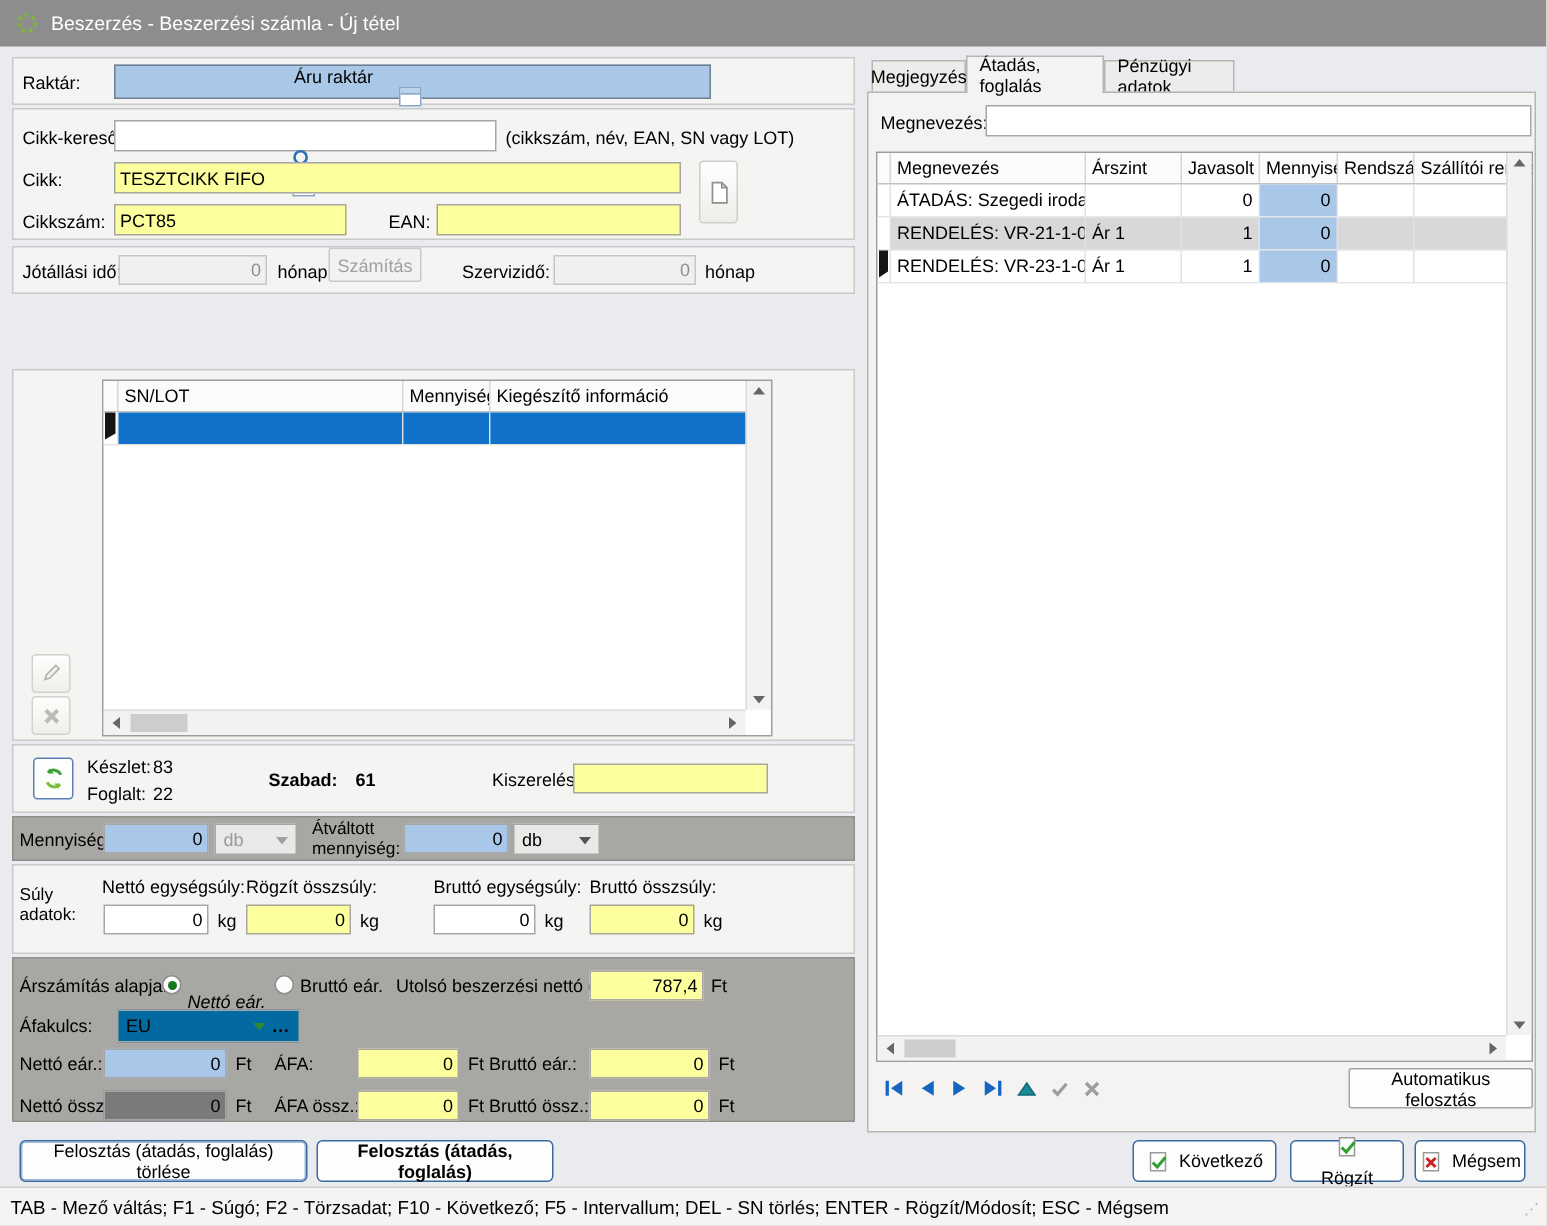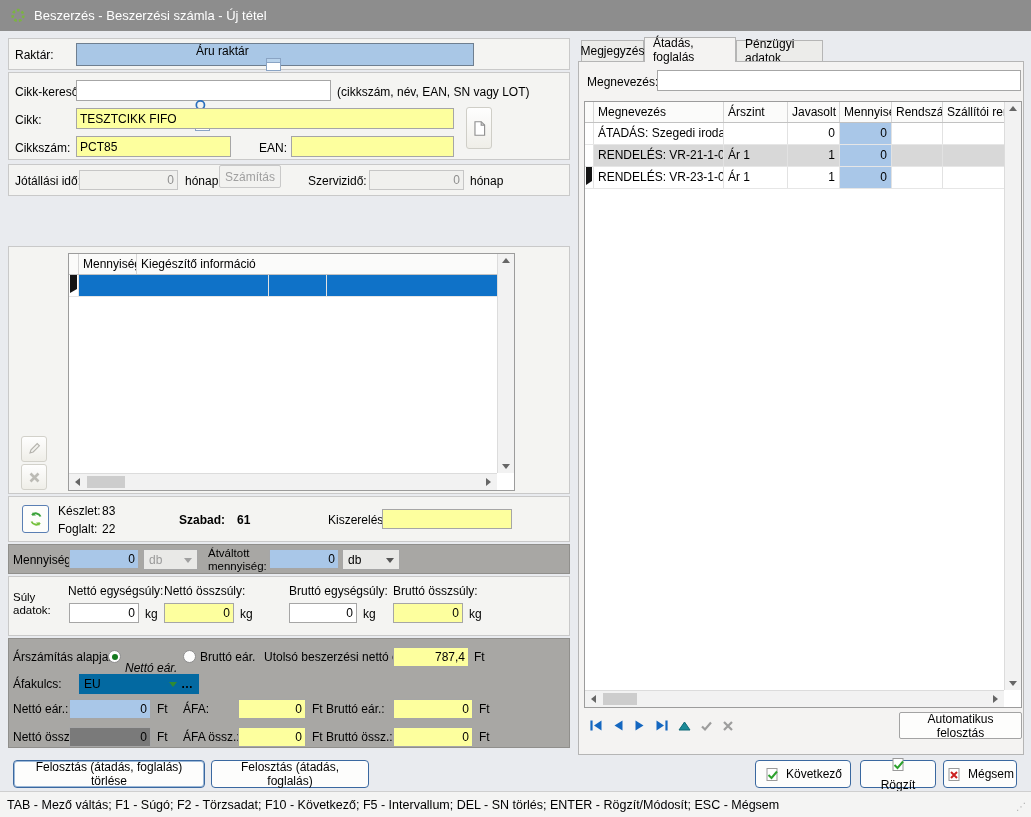--- a/index.html
+++ b/index.html
@@ -131,20 +131,21 @@
     <input class="inp dis num" style="left: 360px; top: 5px; width: 95px; height: 20px;" value="0">
     <span class="lbl" style="left:461px;top:9px;">hónap</span>
   </div>
 
 
   <div class="abs sec" style="left:8px;top:246px;width:562px;height:248px;">
 
     <div class="grid" style="left:59px;top:6px;width:447px;height:238px;">
       <div class="trow thead">
         <div class="tcell" style="width:10px;padding:0;"></div>
+        <div class="tcell" style="width:190px;">SN/LOT</div>
         <div class="tcell" style="width:58px;">Mennyiség</div>
         <div class="tcell" style="flex:1;border-right:none;">Kiegészítő információ</div>
       </div>
       <div class="trow" style="height:22px;border-bottom:1px solid #e6e6e6;">
         <div class="tcell" style="width:10px;padding:0;background:#fff;"><span class="mark"></span></div>
         <div class="tcell selrow" style="width:190px;"></div>
         <div class="tcell selrow" style="width:58px;"></div>
         <div class="tcell selrow" style="flex:1;border-right:none;"></div>
       </div>
 
@@ -202,21 +203,21 @@
     <input class="inp blue num" style="left: 260px; top: 4px; width: 70px; height: 20px;" value="0">
     <div class="combo" style="left:333px;top:4px;width:58px;">
       <span class="cval">db</span>
       <span class="tri-d"></span>
     </div>
   </div>
 
   <div class="abs sec" style="left:8px;top:576px;width:562px;height:60px;">
     <span class="lbl sm" style="left:4px;top:14px;width:48px;">Súly adatok:</span>
     <span class="lbl" style="left:59px;top:7px;">Nettó egységsúly:</span>
-    <span class="lbl" style="left:155px;top:7px;">Nettó összsúly:</span>
+    <span class="lbl" style="left:155px;top:7px;">Rögzít összsúly:</span>
     <span class="lbl" style="left:280px;top:7px;">Bruttó egységsúly:</span>
     <span class="lbl" style="left:384px;top:7px;">Bruttó összsúly:</span>
 
     <input class="inp num" style="left: 60px; top: 26px; width: 70px; height: 20px;" value="0">
     <span class="lbl" style="left:136px;top:30px;">kg</span>
     <input class="inp yellow num" style="left: 155px; top: 26px; width: 70px; height: 20px;" value="0">
     <span class="lbl" style="left:231px;top:30px;">kg</span>
     <input class="inp num" style="left: 280px; top: 26px; width: 68px; height: 20px;" value="0">
     <span class="lbl" style="left:354px;top:30px;">kg</span>
     <input class="inp yellow num" style="left: 384px; top: 26px; width: 70px; height: 20px;" value="0">
@@ -362,21 +363,21 @@
     <span class="navico" style="left:141px;top:656px;">
       <svg width="12" height="12" viewBox="0 0 12 12">
           <path d="M2 2l8 8M10 2l-8 8" stroke="#9d9d9d" stroke-width="2.2"></path>
         </svg>
     </span>
 
     <button class="btn plain" style="left:320px;top:650px;width:123px;height:27px;position:absolute;">Automatikus felosztás</button>
   </div>
 
   <button class="btn focus" style="left:13px;top:760px;width:192px;height:28px;">Felosztás (átadás, foglalás) törlése</button>
-  <button class="btn" style="left:211px;top:760px;width:158px;height:28px;">Felosztás (átadás, foglalás)</button>
+  <button class="btn" style="left:211px;top:760px;width:158px;height:28px;font-weight:bold;">Felosztás (átadás, foglalás)</button>
 
   <button class="btn" style="left:755px;top:760px;width:96px;height:28px;">
     <svg class="ftico" viewBox="0 0 15 15">
       <rect x="2.5" y="1.5" width="10" height="12" fill="#fff" stroke="#9a9a9a"></rect>
       <path d="M4 8l3 3 5.5-6.5" fill="none" stroke="#2da12d" stroke-width="2"></path>
     </svg>
     <span>Következő</span>
   </button>
   <button class="btn" style="left:860px;top:760px;width:76px;height:28px;flex-direction:column;">
     <svg class="ftico" viewBox="0 0 15 15">

